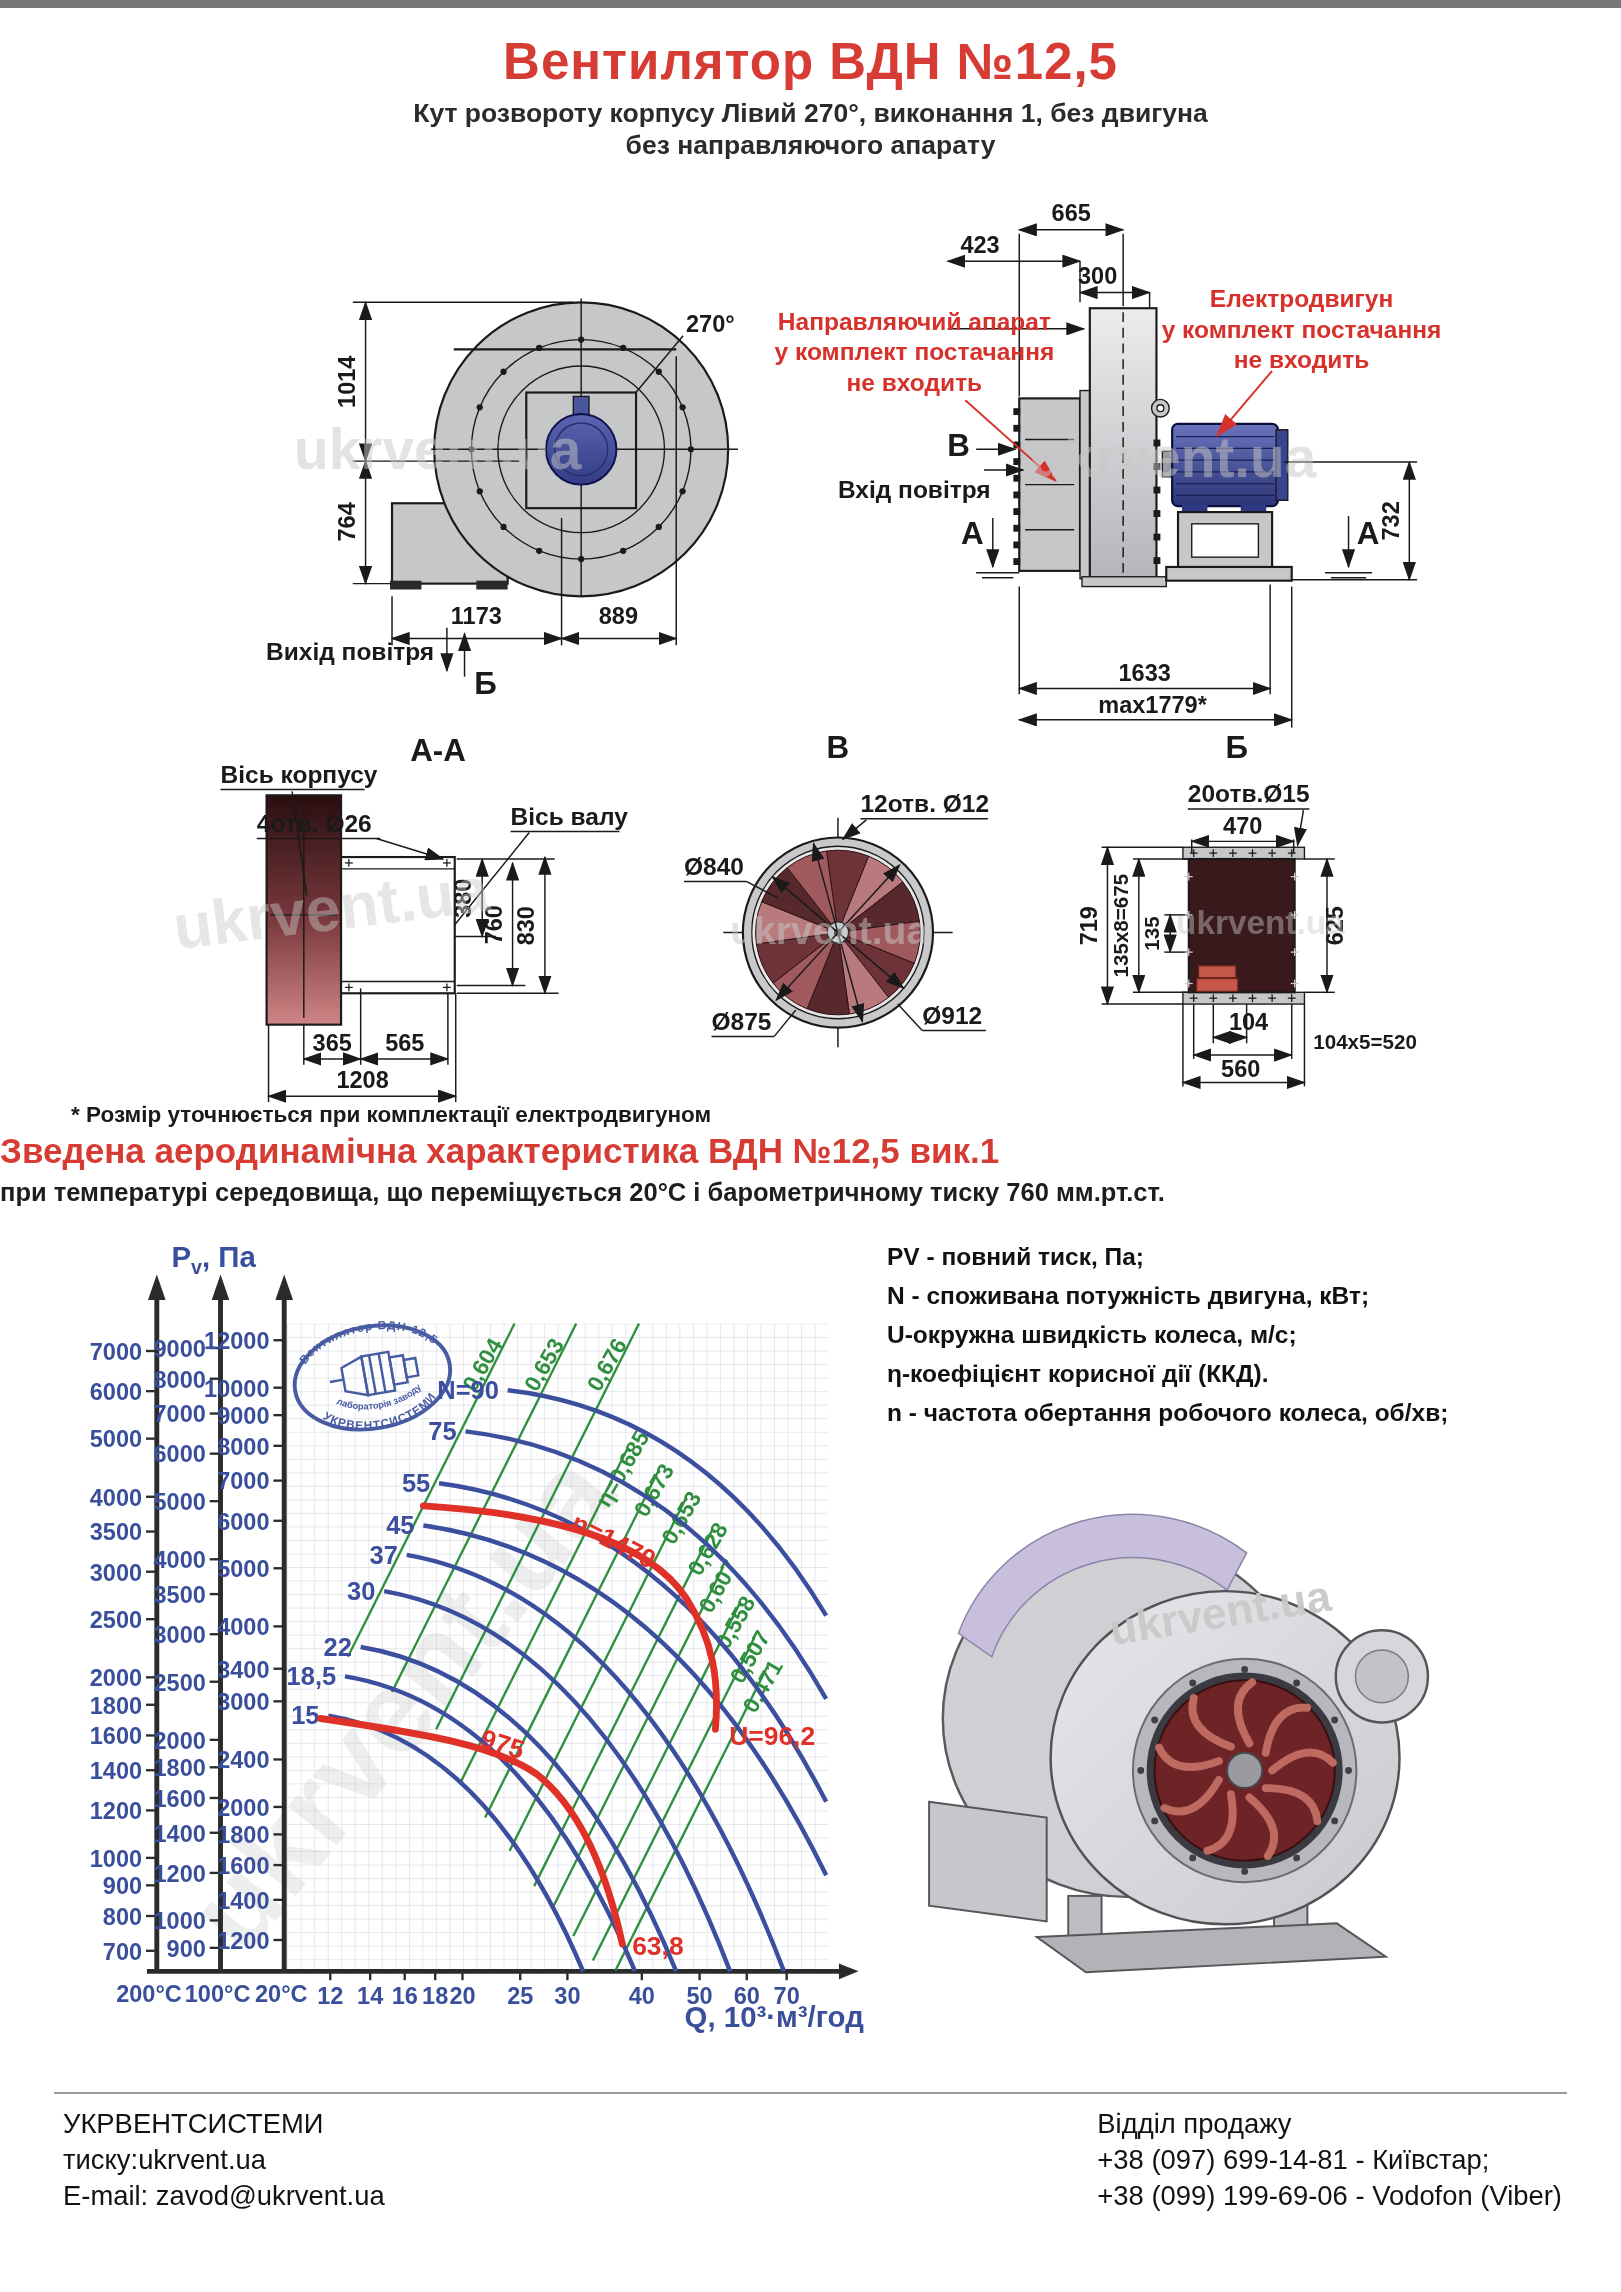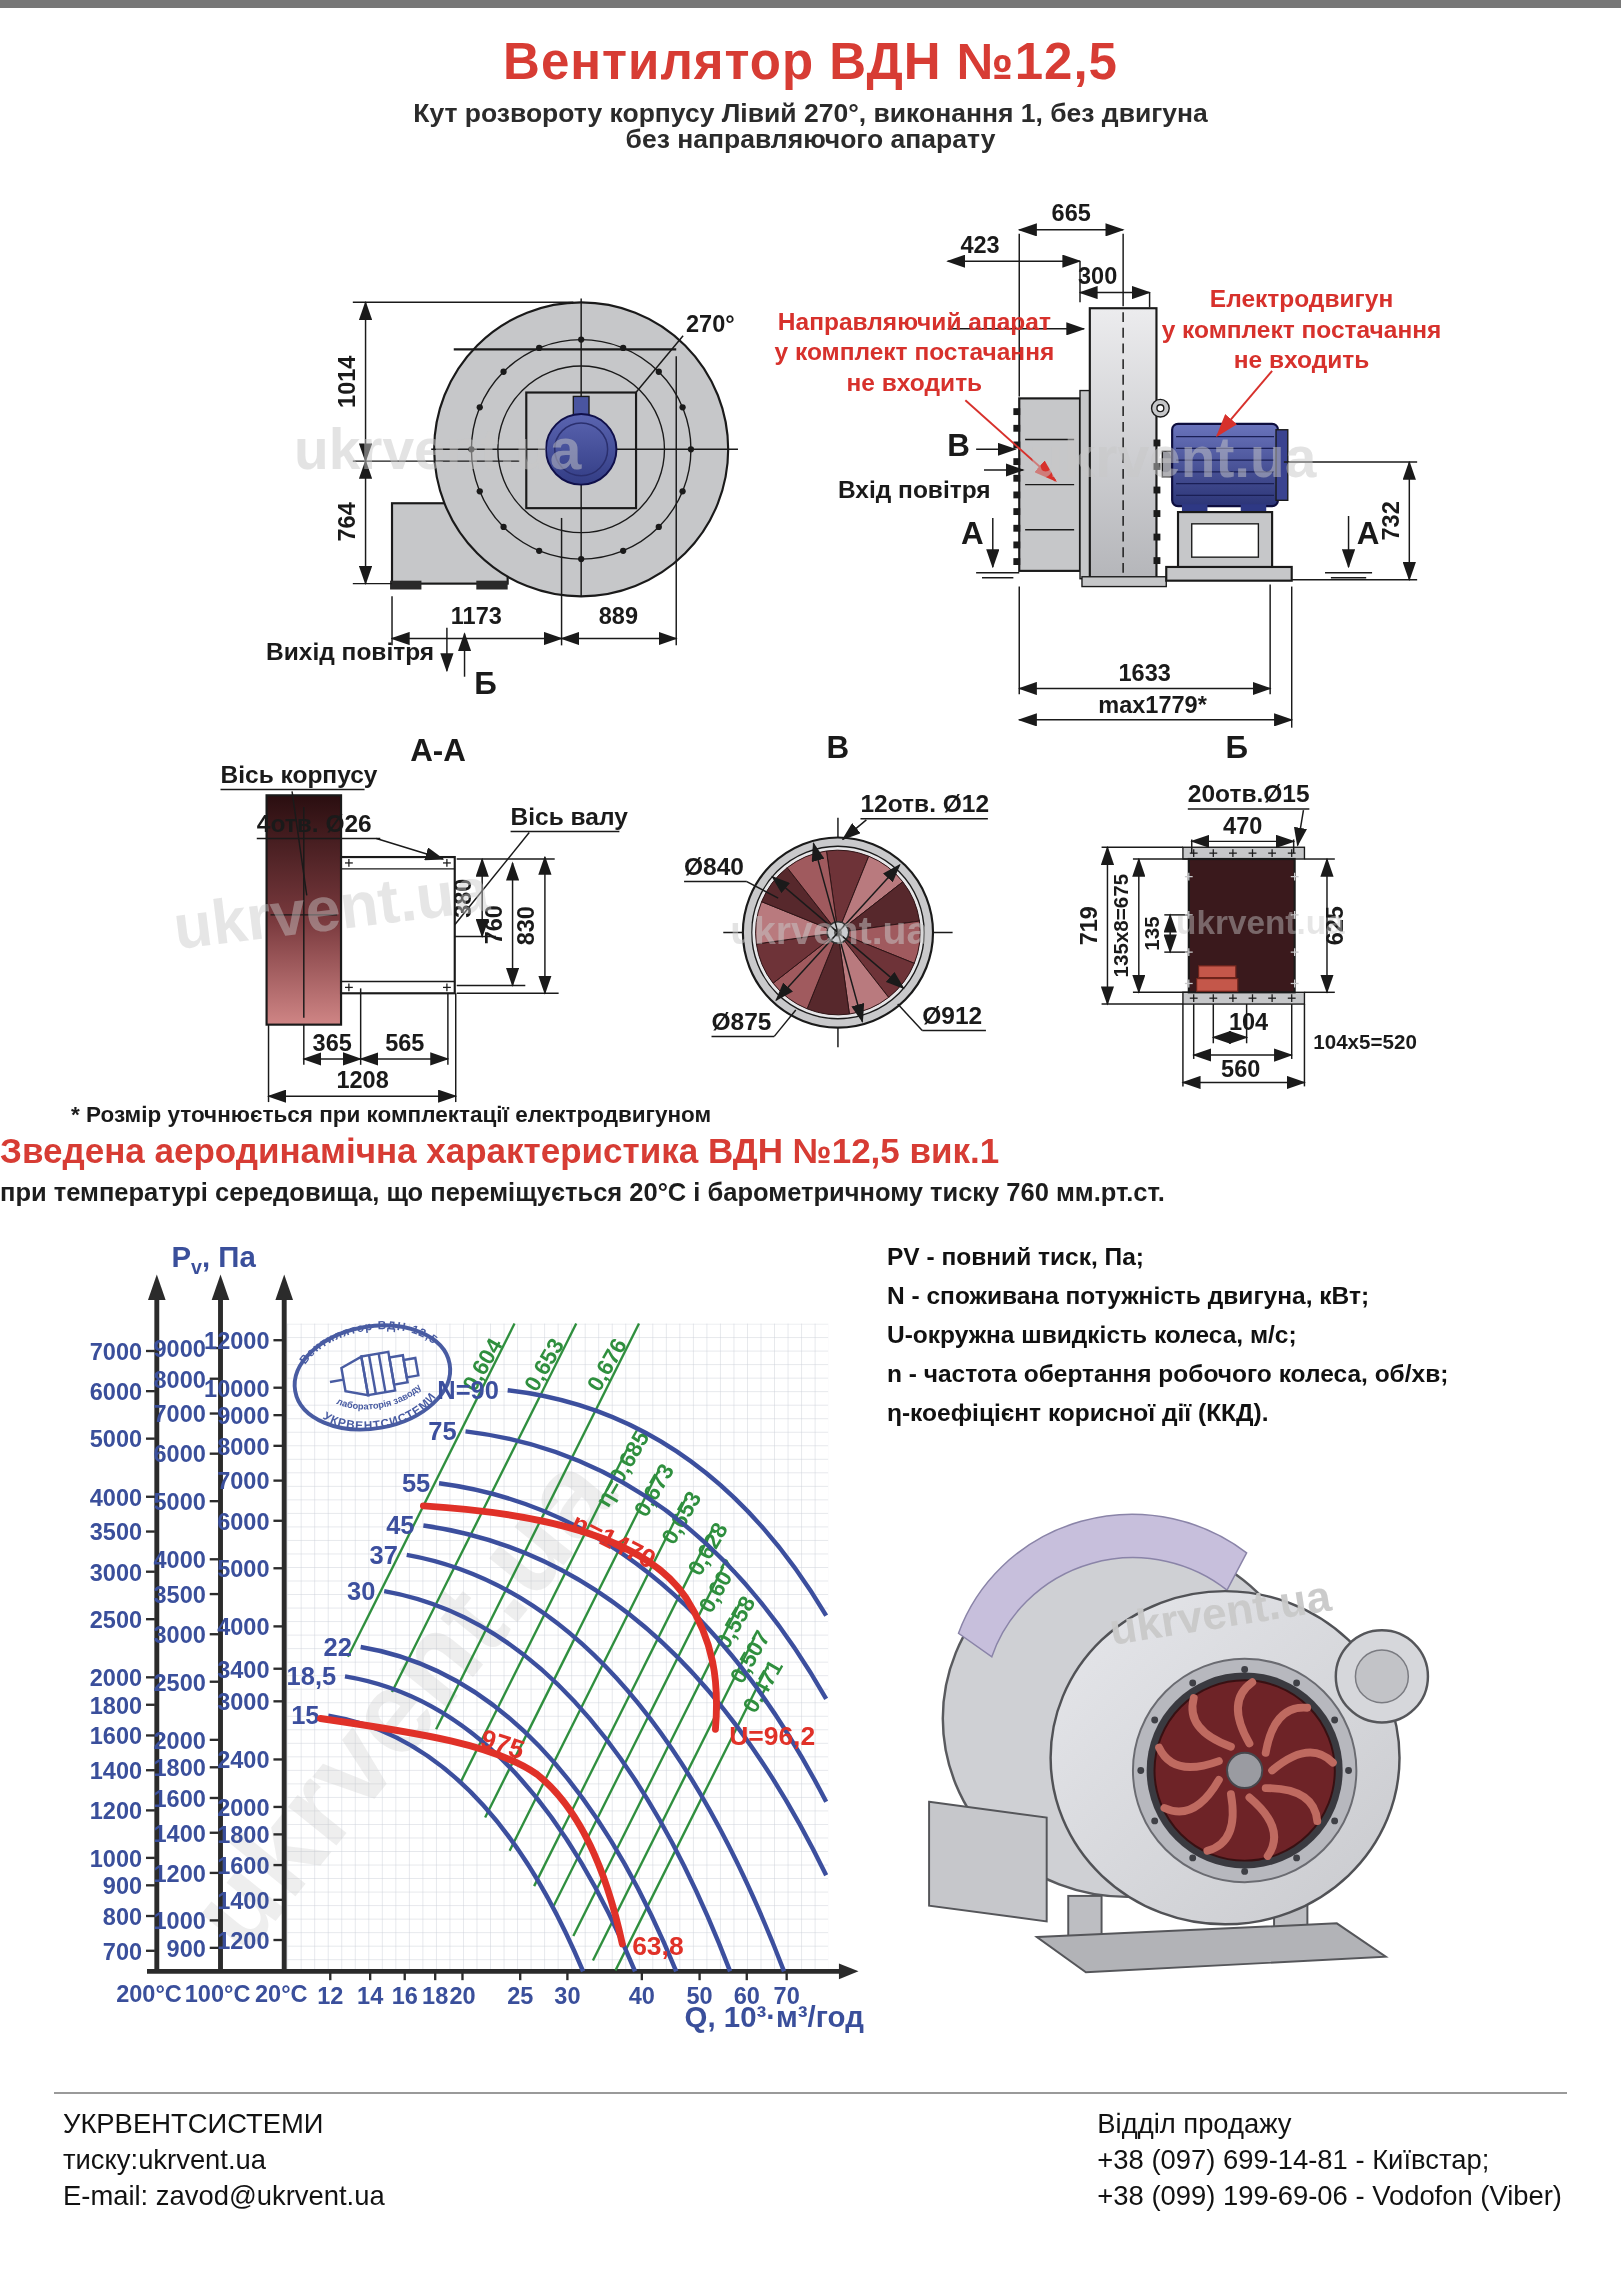--- a/index.html
+++ b/index.html
@@ -1,20 +1,20 @@
 <!DOCTYPE html>
 <html><head>
 <meta charset="utf-8">
 <style>
 *{margin:0;padding:0;box-sizing:border-box}
 body{font-family:"Liberation Sans",sans-serif;background:#777}
 .page{position:relative;width:1621px;height:2293px;background:#fff;margin:8px auto;overflow:hidden}
 .hdr-title{position:absolute;top:23.5px;left:0;width:100%;text-align:center;font-size:51px;font-weight:bold;color:#d73c34;letter-spacing:1px}
 .hdr-sub1{position:absolute;top:90px;left:0;width:100%;text-align:center;font-size:26.5px;font-weight:bold;color:#2b2b2b}
-.hdr-sub2{position:absolute;top:116px;left:0;width:100%;text-align:center;font-size:26.5px;font-weight:bold;color:#2b2b2b}
+.hdr-sub2{position:absolute;top:122px;left:0;width:100%;text-align:center;font-size:26.5px;font-weight:bold;color:#2b2b2b}
 #main-svg{position:absolute;left:0;top:0;width:1621px;height:2293px}
 .footnote{position:absolute;left:71px;top:1094px;font-size:22.5px;font-weight:600;color:#1a1a1a}
 .chart-title{position:absolute;top:1123px;left:0;width:100%;text-align:left;font-size:35px;font-weight:bold;color:#d73c34}
 .chart-sub{position:absolute;top:1170px;left:0;width:100%;text-align:left;font-size:25.5px;font-weight:bold;color:#1d1d1d}
 .legend{position:absolute;left:887px;top:1229px;width:676px}
 .legend div{font-size:24.5px;font-weight:600;color:#111;line-height:39px}
 .footer-line{position:absolute;left:54px;top:2084px;width:1513px;border-top:2px solid #9a9a9a}
 .footer-left{position:absolute;left:63px;top:2098px;font-size:27.4px;color:#121212;line-height:36px}
 .footer-right{position:absolute;right:59px;top:2098px;font-size:27.4px;color:#121212;line-height:36px;text-align:left}
 svg text{font-family:"Liberation Sans",sans-serif}
@@ -682,22 +682,22 @@
 </svg>
 
 <div class="footnote">* Розмір уточнюється при комплектації електродвигуном</div>
 <div class="chart-title">Зведена аеродинамічна характеристика ВДН №12,5 вик.1</div>
 <div class="chart-sub">при температурі середовища, що переміщується 20°С і барометричному тиску 760 мм.рт.ст.</div>
 
 <div class="legend">
   <div>PV - повний тиск, Па;</div>
   <div>N - споживана потужність двигуна, кВт;</div>
   <div>U-окружна швидкість колеса, м/с;</div>
+  <div>η-коефіцієнт корисної дії (ККД).</div>
   <div>n - частота обертання робочого колеса, об/хв;</div>
-  <div>η-коефіцієнт корисної дії (ККД).</div>
 </div>
 
 <div class="footer-line"></div>
 <div class="footer-left">
   <div>УКРВЕНТСИСТЕМИ</div>
   <div>тиску:ukrvent.ua</div>
   <div>E-mail: zavod@ukrvent.ua</div>
 </div>
 <div class="footer-right">
   <div>Відділ продажу</div>

